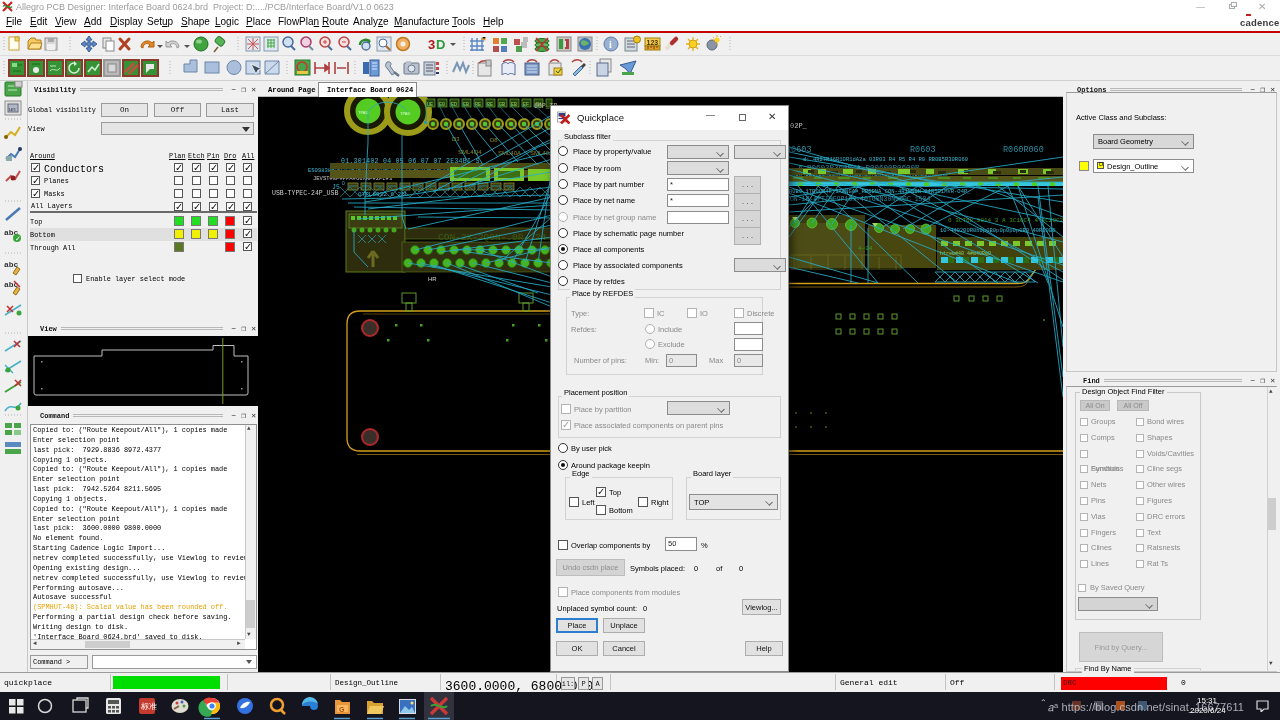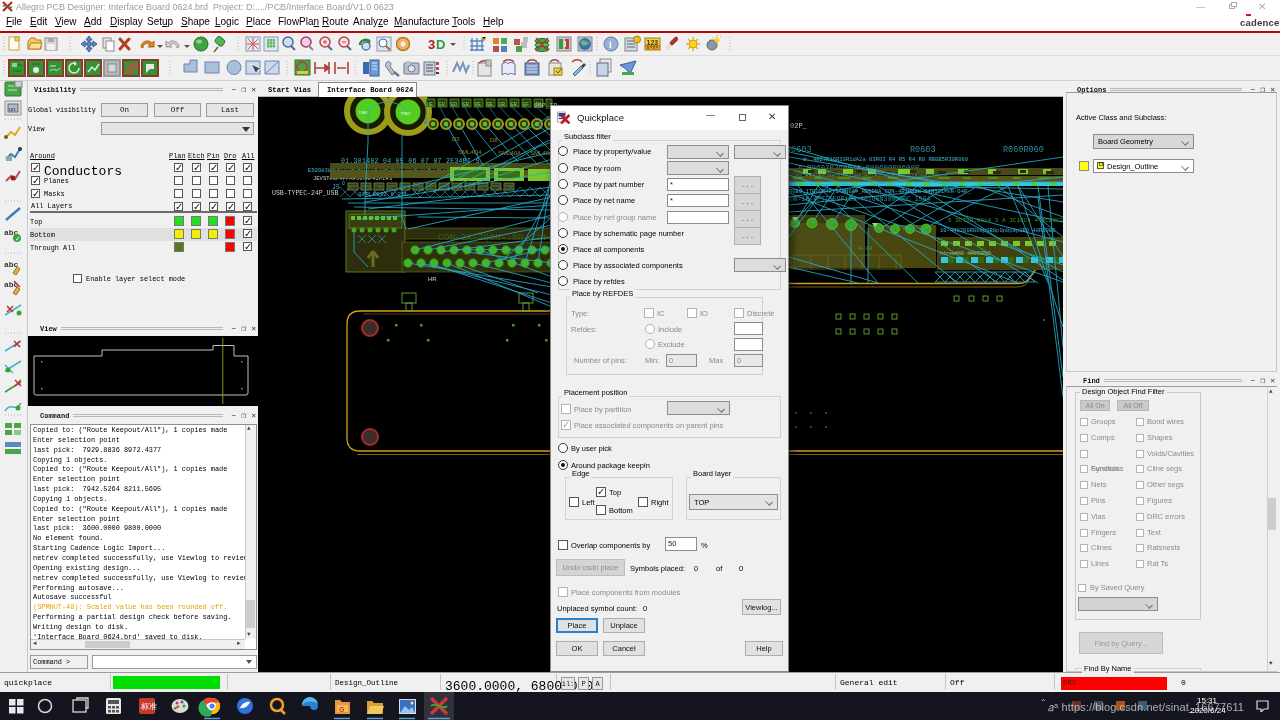--- a/index.html
+++ b/index.html
@@ -459,21 +459,21 @@
 <div class="a mono" style="left:28px;top:125px;font-size:6.9px;color:#000">View</div>
 <div class="a" style="left:101px;top:122px;width:153px;height:13px;background:#e4e4e4;border:1px solid #9a9a9a"></div>
 <div class="a" style="left:242px;top:127px;width:0;height:0;border:4px solid transparent;border-top:5px solid #333"></div>
 <div class="a mono" style="left:30px;top:152px;font-size:6.9px;color:#000;text-decoration:underline">Around</div>
 <div class="a mono" style="left:169px;top:152px;font-size:6.9px;color:#000;text-decoration:underline">Plan</div>
 <div class="a mono" style="left:188px;top:152px;font-size:6.9px;color:#000;text-decoration:underline">Etch</div>
 <div class="a mono" style="left:207px;top:152px;font-size:6.9px;color:#000;text-decoration:underline">Pin</div>
 <div class="a mono" style="left:224px;top:152px;font-size:6.9px;color:#000;text-decoration:underline">Dro</div>
 <div class="a mono" style="left:242px;top:152px;font-size:6.9px;color:#000;text-decoration:underline">All</div>
 <div class="cb c" style="left:31px;top:163px"></div>
-<div class="a mono" style="left:44px;top:164px;font-size:13px">Conductors</div>
+<div class="a mono" style="left:44px;top:164px;font-size:10px">Conductors</div>
 <div class="cb c" style="left:174px;top:163px"></div>
 <div class="cb c" style="left:192px;top:163px"></div>
 <div class="cb c" style="left:209px;top:163px"></div>
 <div class="cb c" style="left:226px;top:163px"></div>
 <div class="cb c" style="left:243px;top:163px"></div>
 <div class="cb c" style="left:31px;top:176px"></div>
 <div class="a mono" style="left:44px;top:177px;font-size:6.9px">Planes</div>
 <div class="cb" style="left:174px;top:176px"></div>
 <div class="cb" style="left:192px;top:176px"></div>
 <div class="cb" style="left:209px;top:176px"></div>
@@ -569,21 +569,21 @@
 <div class="a" style="left:31px;top:639px;width:214px;height:10px;background:#f0f0f0;border-top:1px solid #c8c8c8"></div>
 <div class="a mono" style="left:33px;top:640px;font-size:6px;color:#444">◄</div>
 <div class="a mono" style="left:237px;top:640px;font-size:6px;color:#444">►</div>
 <div class="a" style="left:85px;top:641px;width:45px;height:7px;background:#cdcdcd"></div>
 <div class="a" style="left:30px;top:655px;width:58px;height:14px;background:#f0f0f0;border:1px solid #9a9a9a"></div>
 <div class="a mono" style="left:33px;top:658px;font-size:6.9px">Command &gt;</div>
 <div class="a" style="left:92px;top:655px;width:165px;height:14px;background:#fff;border:1px solid #9a9a9a"></div>
 <div class="a" style="left:246px;top:660px;width:0;height:0;border:3.5px solid transparent;border-top:4.5px solid #555"></div>
 
 <div class="a" style="left:258px;top:81px;width:805px;height:16px;background:#f0f0f0;border-bottom:1px solid #bbb"></div>
-<div class="a mono" style="left:268px;top:86px;font-size:7.2px;font-weight:bold;color:#000">Start Vias</div>
+<div class="a mono" style="left:268px;top:86px;font-size:7.2px;font-weight:bold;color:#000">Around Page</div>
 <div class="a" style="left:318px;top:82px;width:99px;height:15px;background:#fff;border:1px solid #888;border-bottom:none"></div>
 <div class="a mono" style="left:327px;top:86px;font-size:7.2px;font-weight:bold;color:#000">Interface Board 0624</div>
 
 <svg class="a" style="left:258px;top:97px" width="805" height="575" viewBox="0 0 805 575">
 <rect width="805" height="575" fill="#000"></rect>
 
 <g>
 <circle cx="110" cy="14" r="21" fill="#1a1a00" stroke="#9c9c1a" stroke-width="6"></circle>
 <circle cx="110" cy="14" r="12.5" fill="#55cc22"></circle>
 <circle cx="150" cy="15" r="21" fill="#1a1a00" stroke="#9c9c1a" stroke-width="6"></circle>
@@ -1129,21 +1129,21 @@
 <div class="dtg" style="left:1091px;top:464px">Symbols</div>
 <div class="wcb d" style="left:1136px;top:450px;width:8px;height:8px"></div>
 <div class="dtg" style="left:1147px;top:449px">Voids/Cavities</div>
 <div class="wcb d" style="left:1080px;top:465px;width:8px;height:8px"></div>
 <div class="dtg" style="left:1091px;top:464px">Functions</div>
 <div class="wcb d" style="left:1136px;top:465px;width:8px;height:8px"></div>
 <div class="dtg" style="left:1147px;top:464px">Cline segs</div>
 <div class="wcb d" style="left:1080px;top:481px;width:8px;height:8px"></div>
 <div class="dtg" style="left:1091px;top:480px">Nets</div>
 <div class="wcb d" style="left:1136px;top:481px;width:8px;height:8px"></div>
-<div class="dtg" style="left:1147px;top:480px">Other segs</div>
+<div class="dtg" style="left:1147px;top:480px">Other wires</div>
 <div class="wcb d" style="left:1080px;top:497px;width:8px;height:8px"></div>
 <div class="dtg" style="left:1091px;top:496px">Pins</div>
 <div class="wcb d" style="left:1136px;top:497px;width:8px;height:8px"></div>
 <div class="dtg" style="left:1147px;top:496px">Figures</div>
 <div class="wcb d" style="left:1080px;top:513px;width:8px;height:8px"></div>
 <div class="dtg" style="left:1091px;top:512px">Vias</div>
 <div class="wcb d" style="left:1136px;top:513px;width:8px;height:8px"></div>
 <div class="dtg" style="left:1147px;top:512px">DRC errors</div>
 <div class="wcb d" style="left:1080px;top:529px;width:8px;height:8px"></div>
 <div class="dtg" style="left:1091px;top:528px">Fingers</div>
@@ -1153,21 +1153,21 @@
 <div class="dtg" style="left:1091px;top:543px">Clines</div>
 <div class="wcb d" style="left:1136px;top:544px;width:8px;height:8px"></div>
 <div class="dtg" style="left:1147px;top:543px">Ratsnests</div>
 <div class="wcb d" style="left:1080px;top:560px;width:8px;height:8px"></div>
 <div class="dtg" style="left:1091px;top:559px">Lines</div>
 <div class="wcb d" style="left:1136px;top:560px;width:8px;height:8px"></div>
 <div class="dtg" style="left:1147px;top:559px">Rat Ts</div>
 <div class="wcb d" style="left:1078px;top:584px;width:8px;height:8px"></div>
 <div class="dtg" style="left:1090px;top:583px">By Saved Query</div>
 <div class="combo" style="left:1078px;top:597px;width:80px;height:14px;background:#d4d4d4"></div>
-<div class="btn" style="left:1079px;top:632px;width:84px;height:22px;background:#d6d6d6;border-color:#bdbdbd;color:#999;font-family:'Liberation Sans';font-size:7.5px">Find by Query...</div>
+<div class="btn" style="left:1079px;top:632px;width:84px;height:30px;background:#d6d6d6;border-color:#bdbdbd;color:#999;font-family:'Liberation Sans';font-size:7.5px">Find by Query...</div>
 <div class="a" style="left:1082px;top:664px;font-size:7.5px;color:#000;background:#f0f0f0;padding:0 2px;z-index:2">Find By Name</div>
 <div class="gb" style="left:1075px;top:668px;width:126px;height:4px;border-bottom:none"></div>
 
 <div class="a" style="left:0;top:672px;width:1280px;height:20px;background:#f0f0f0;border-top:1px solid #9a9a9a"></div>
 <div class="a" style="left:110px;top:674px;width:1px;height:16px;background:#c4c4c4"></div>
 <div class="a" style="left:227px;top:674px;width:1px;height:16px;background:#c4c4c4"></div>
 <div class="a" style="left:330px;top:674px;width:1px;height:16px;background:#c4c4c4"></div>
 <div class="a" style="left:440px;top:674px;width:1px;height:16px;background:#c4c4c4"></div>
 <div class="a" style="left:556px;top:674px;width:1px;height:16px;background:#c4c4c4"></div>
 <div class="a" style="left:610px;top:674px;width:1px;height:16px;background:#c4c4c4"></div>

